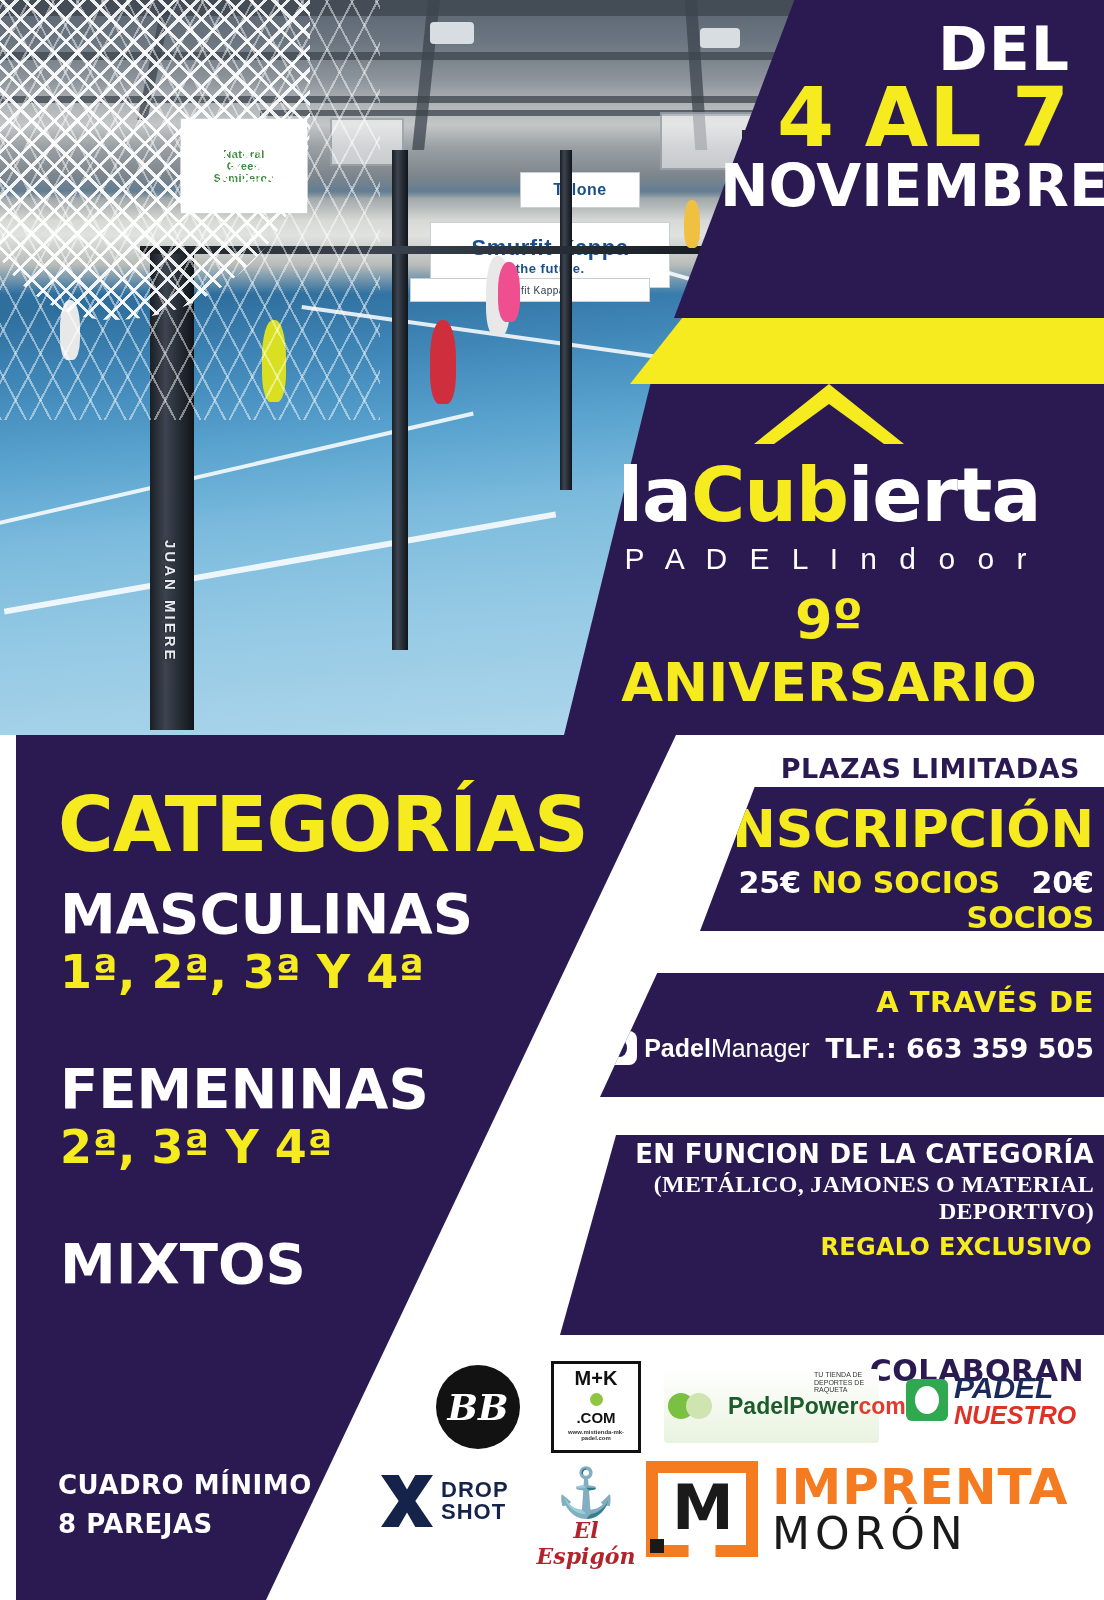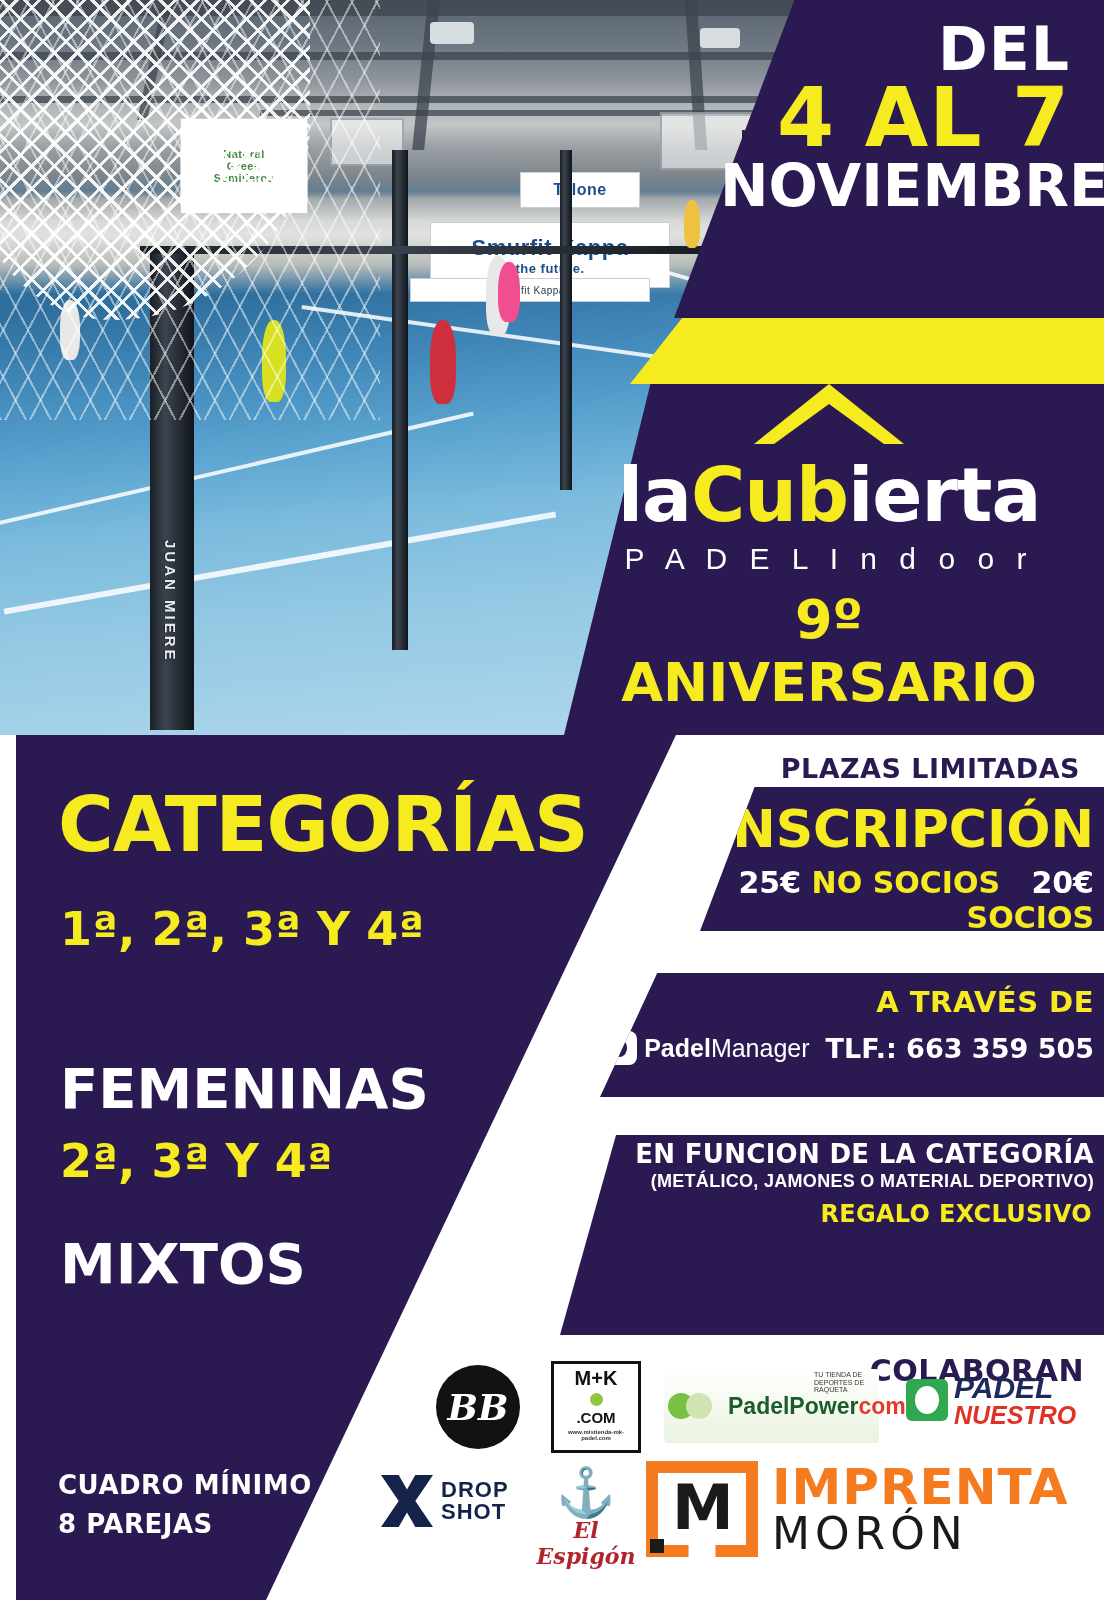--- a/index.html
+++ b/index.html
@@ -189,21 +189,21 @@
     font-family: "DejaVu Sans", sans-serif;
   }
   .cat-group { position: absolute; left: 44px; }
   .cat-name {
     font-size: 56px; font-weight: bold; color: #ffffff;
     letter-spacing: 0px; line-height: 1.02;
     font-family: "DejaVu Sans", sans-serif;
   }
   .cat-levels {
     font-size: 46px; font-weight: bold; color: #f5eb1f;
-    line-height: 1.05; margin-top: 20px;
+    line-height: 1.05; margin-top: 6px;
     font-family: "DejaVu Sans", sans-serif;
   }
   .cuadro {
     position: absolute; left: 42px; bottom: 56px;
     color: #ffffff; font-size: 26px; font-weight: bold;
     line-height: 1.5; letter-spacing: .5px;
     font-family: "DejaVu Sans", sans-serif;
   }
 
   
@@ -270,23 +270,23 @@
     font-size: 50px; font-weight: bold; color: #f5eb1f;
     margin: 10px 26px 0 0;
     font-family: "DejaVu Sans", sans-serif;
   }
   .premios-l1 {
     font-size: 26px; font-weight: bold; color: #ffffff;
     margin: 4px 26px 0 0; letter-spacing: .3px;
     font-family: "DejaVu Sans", sans-serif;
   }
   .premios-l2 {
-    font-size: 18px; font-weight: bold; color: #ffffff;
+    font-size: 24px; font-weight: bold; color: #ffffff;
     margin: 2px 26px 0 0; letter-spacing: .3px;
-    font-family: Liberation Sans, sans-serif;
+    font-family: Liberation Serif, serif;
   }
   .premios-l3 {
     font-size: 24px; font-weight: bold; color: #f5eb1f;
     margin: 8px 28px 0 0; letter-spacing: .3px;
     font-family: "DejaVu Sans", sans-serif;
   }
   .colaboran {
     position: absolute; right: 36px; top: 618px;
     font-size: 30px; font-weight: bold; color: #2b1a52;
     letter-spacing: .5px;
@@ -491,20 +491,21 @@
     </div>
   </div>
 
   <div class="bottom">
 
     <div class="left-purple-b"></div>
 
     <div class="cat-title">CATEGORÍAS</div>
 
     <div class="cat-group" style="top:150px;">
+      <div class="cat-name">MASCULINAS</div>
       <div class="cat-levels">1ª, 2ª, 3ª Y 4ª</div>
     </div>
     <div class="cat-group" style="top:325px;">
       <div class="cat-name">FEMENINAS</div>
       <div class="cat-levels">2ª, 3ª Y 4ª</div>
     </div>
     <div class="cat-group" style="top:500px;">
       <div class="cat-name">MIXTOS</div>
     </div>
 

